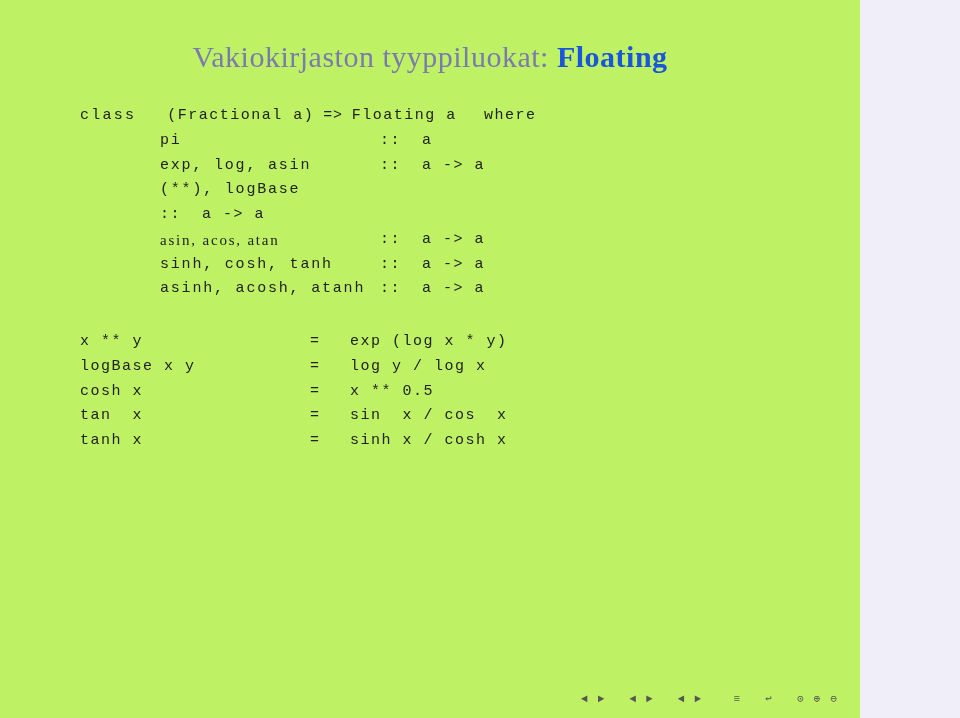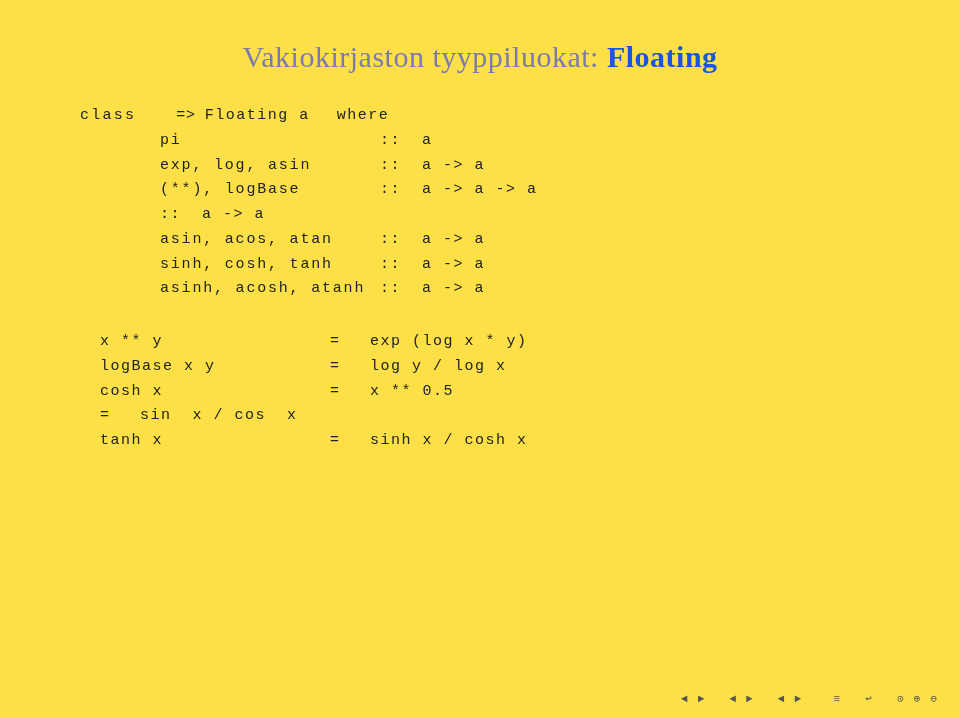--- a/index.html
+++ b/index.html
@@ -8,23 +8,23 @@
       background: #f0eef8;
       width: 960px;
       height: 718px;
       display: flex;
       flex-direction: column;
       font-family: 'Courier New', Courier, monospace;
       overflow: hidden;
     }
 
     .slide {
-      width: 960px;
+      width: 860px;
       height: 718px;
-      background: #fde047;
+      background: #bef264;
       position: relative;
       display: flex;
       flex-direction: column;
       padding: 40px 60px 50px 60px;
     }
 
     .slide-title {
       text-align: center;
       font-family: Georgia, 'Times New Roman', serif;
       font-size: 30px;
@@ -62,21 +62,20 @@
       align-items: flex-start;
       white-space: pre;
     }
 
     .indent1 {
       margin-left: 80px;
     }
 
     .equations {
       margin-top: 10px;
-      margin-left: 20px;
     }
 
     
     .nav-bar {
       position: absolute;
       bottom: 12px;
       right: 20px;
       display: flex;
       align-items: center;
       gap: 4px;
@@ -108,45 +107,45 @@
   <h1 class="slide-title">
     <span>Vakiokirjaston tyyppiluokat: </span><span class="highlight">Floating</span>
   </h1>
 
   <div class="code-block">
 
     <div class="code-section">
       <div class="class-line">
         <span style="letter-spacing:0.15em; margin-right:4px;">class</span>
         <span>&nbsp;&nbsp;&nbsp;</span>
+        <span style="letter-spacing:0.1em;">(Fractional a)</span>
         <span>&nbsp;</span>
         <span style="letter-spacing:0.05em;">=&gt;</span>
         <span>&nbsp;</span>
         <span style="letter-spacing:0.1em;">Floating a</span>
         <span>&nbsp;&nbsp;&nbsp;</span>
         <span style="letter-spacing:0.1em;">where</span>
       </div>
 
       <div class="code-line indent1">
         <span style="display:inline-block; width:220px; letter-spacing:0.12em;">pi</span>
         <span style="letter-spacing:0.1em;">::  a</span>
       </div>
       <div class="code-line indent1">
         <span style="display:inline-block; width:220px; letter-spacing:0.12em;">exp, log, asin</span>
         <span style="letter-spacing:0.1em;">::  a -&gt; a</span>
       </div>
       <div class="code-line indent1">
         <span style="display:inline-block; width:220px; letter-spacing:0.12em;">(**), logBase</span>
-        <span style="letter-spacing:0.1em;">::  a -&gt; a -&gt; a</span>
-      </div>
-      <div class="code-line indent1">
-        <span style="letter-spacing:0.1em;">::  a -&gt; a</span>
-      </div>
-      <div class="code-line indent1">
-        <span style="display:inline-block; width:220px; letter-spacing:0.12em;">asin, acos, atan</span>
+      </div>
+      <div class="code-line indent1">
+        <span style="letter-spacing:0.1em;">::  a -&gt; a</span>
+      </div>
+      <div class="code-line indent1">
+        <span style="display:inline-block; width:220px; letter-spacing:0.12em;font-family:Liberation Serif, serif;">asin, acos, atan</span>
         <span style="letter-spacing:0.1em;">::  a -&gt; a</span>
       </div>
       <div class="code-line indent1">
         <span style="display:inline-block; width:220px; letter-spacing:0.12em;">sinh, cosh, tanh</span>
         <span style="letter-spacing:0.1em;">::  a -&gt; a</span>
       </div>
       <div class="code-line indent1">
         <span style="display:inline-block; width:220px; letter-spacing:0.12em;">asinh, acosh, atanh</span>
         <span style="letter-spacing:0.1em;">::  a -&gt; a</span>
       </div>
@@ -162,20 +161,21 @@
         <span style="display:inline-block; width:230px; letter-spacing:0.1em;">logBase x y</span>
         <span style="display:inline-block; width:40px; letter-spacing:0.1em;">=</span>
         <span style="letter-spacing:0.1em;">log y / log x</span>
       </div>
       <div class="code-line">
         <span style="display:inline-block; width:230px; letter-spacing:0.1em;">cosh x</span>
         <span style="display:inline-block; width:40px; letter-spacing:0.1em;">=</span>
         <span style="letter-spacing:0.1em;">x ** 0.5</span>
       </div>
       <div class="code-line">
+        <span style="display:inline-block; width:230px; letter-spacing:0.1em;">tan  x</span>
         <span style="display:inline-block; width:40px; letter-spacing:0.1em;">=</span>
         <span style="letter-spacing:0.1em;">sin  x / cos  x</span>
       </div>
       <div class="code-line">
         <span style="display:inline-block; width:230px; letter-spacing:0.1em;">tanh x</span>
         <span style="display:inline-block; width:40px; letter-spacing:0.1em;">=</span>
         <span style="letter-spacing:0.1em;">sinh x / cosh x</span>
       </div>
     </div>
 

